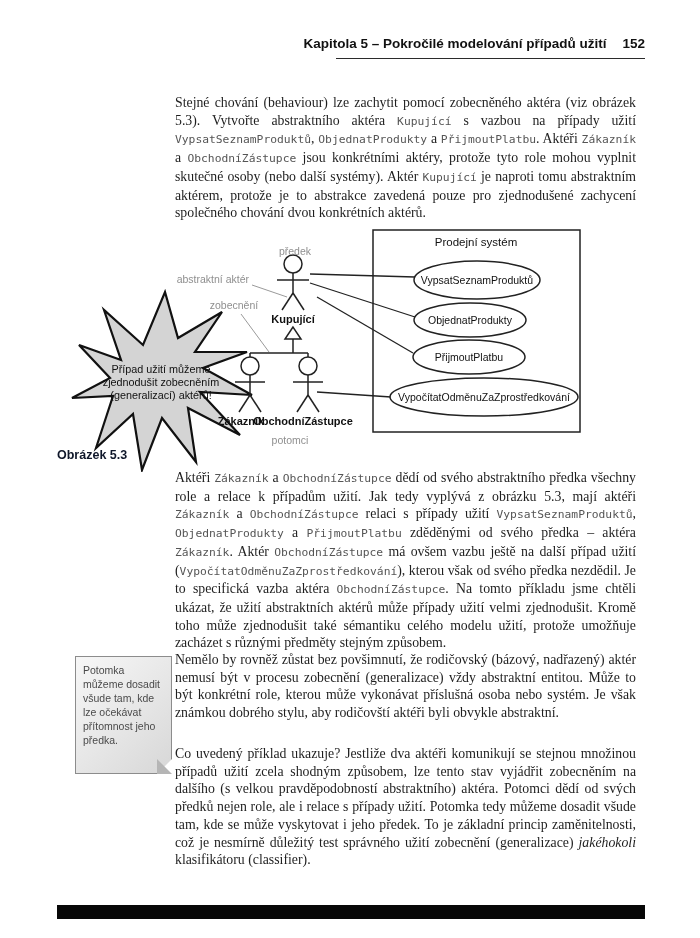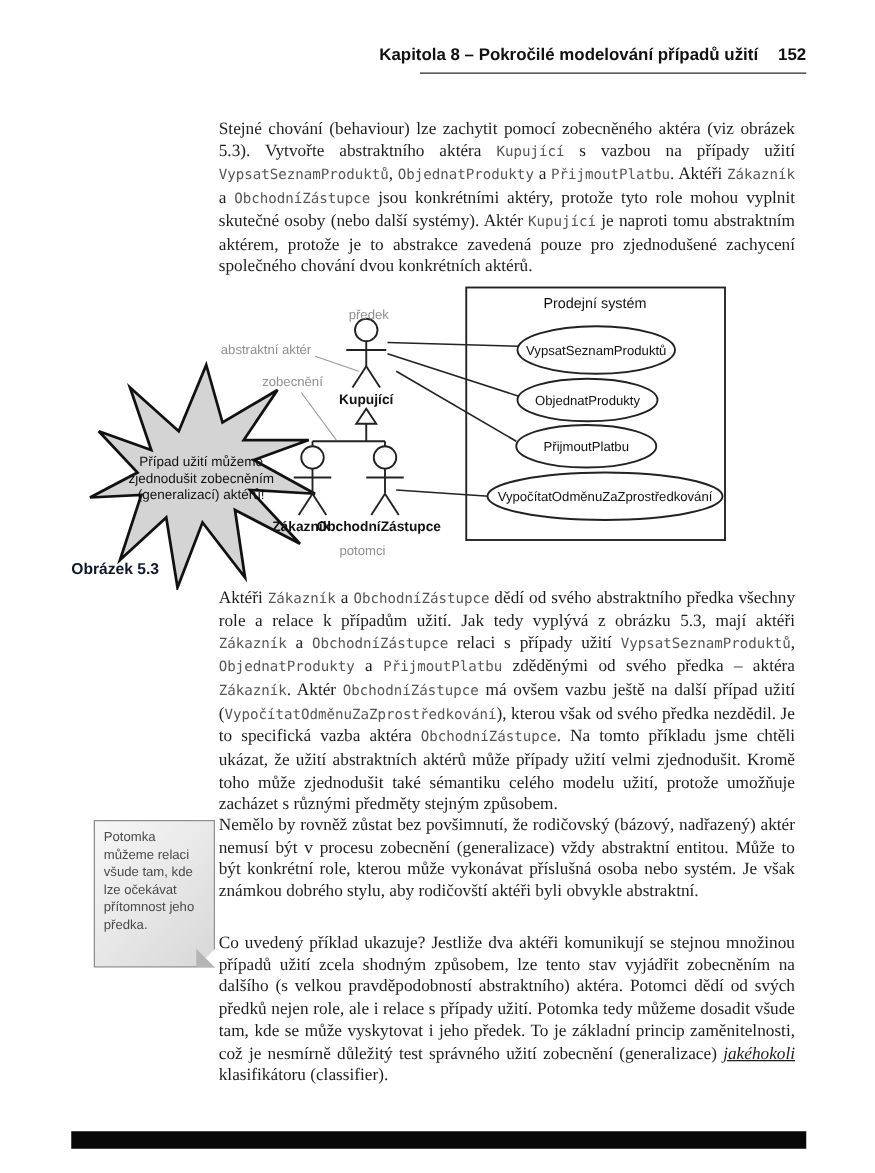--- a/index.html
+++ b/index.html
@@ -11,21 +11,21 @@
   .hdr{position:absolute;top:36px;right:55px;text-align:right;
        font-family:"Liberation Sans",sans-serif;font-weight:bold;
        font-size:13.5px;color:#111;white-space:nowrap;}
   .hdr .pgnum{margin-left:16px;}
   .hdr-rule{position:absolute;left:336px;top:58px;width:309px;height:0;
        border-top:1.6px solid #2b2b2b;}
   
   .para{position:absolute;left:175px;width:461px;font-size:13.8px;
         line-height:17.7px;text-align:justify;color:#1e1e1e;}
   .mono{font-family:"DejaVu Sans Mono",monospace;font-size:11.3px;color:#555;}
-  .ital{font-style:italic;text-decoration:underline;}
+  .ital{font-style:italic;}
   
   .figcap{position:absolute;left:57px;top:448px;
         font-family:"Liberation Sans",sans-serif;font-weight:bold;
         font-size:12.5px;color:#0f172a;}
   
   .note{position:absolute;left:75px;top:656px;width:83px;height:104px;
         background:linear-gradient(135deg,#f7f7f7 0%,#e6e6e6 55%,#d7d7d7 100%);
         border:1px solid #8c8c8c;padding:6px 5px 6px 7px;
         font-family:"Liberation Sans",sans-serif;font-size:10.5px;
         line-height:14px;color:#4a4a4a;}
@@ -45,21 +45,21 @@
   .gray-label{font-size:10.5px;fill:#8f8f8f;}
   .callout-text{font-size:10.8px;fill:#111;}
   
   .footer-bar{position:absolute;left:57px;top:905px;width:588px;height:14px;
         background:#070707;}
 </style>
 </head>
 <body>
 
 <div class="hdr">
-  <span>Kapitola 8 – Pokročilé modelování případů užití</span><span class="pgnum">152</span>
+  <span>Kapitola 5 – Pokročilé modelování případů užití</span><span class="pgnum">152</span>
 </div>
 <div class="hdr-rule"></div>
 
 <div class="para" style="top:94px;"><span>Stejné chování (behaviour) lze zachytit pomocí zobecněného aktéra (viz obrázek 5.3). Vytvořte abstraktního aktéra </span><span class="mono">Kupující</span><span> s vazbou na případy užití </span><span class="mono">VypsatSeznamProduktů</span><span>, </span><span class="mono">ObjednatProdukty</span><span> a </span><span class="mono">PřijmoutPlatbu</span><span>. Aktéři </span><span class="mono">Zákazník</span><span> a </span><span class="mono">ObchodníZástupce</span><span> jsou konkrétními aktéry, protože tyto role mohou vyplnit skutečné osoby (nebo další systémy). Aktér </span><span class="mono">Kupující</span><span> je naproti tomu abstraktním aktérem, protože je to abstrakce zavedená pouze pro zjednodušené zachycení společného chování dvou konkrétních aktérů.</span></div>
 <div class="para" style="top:469px;"><span>Aktéři </span><span class="mono">Zákazník</span><span> a </span><span class="mono">ObchodníZástupce</span><span> dědí od svého abstraktního předka všechny role a relace k případům užití. Jak tedy vyplývá z obrázku 5.3, mají aktéři </span><span class="mono">Zákazník</span><span> a </span><span class="mono">ObchodníZástupce</span><span> relaci s případy užití </span><span class="mono">VypsatSeznamProduktů</span><span>, </span><span class="mono">ObjednatProdukty</span><span> a </span><span class="mono">PřijmoutPlatbu</span><span> zděděnými od svého předka – aktéra </span><span class="mono">Zákazník</span><span>. Aktér </span><span class="mono">ObchodníZástupce</span><span> má ovšem vazbu ještě na další případ užití (</span><span class="mono">VypočítatOdměnuZaZprostředkování</span><span>), kterou však od svého předka nezdědil. Je to specifická vazba aktéra </span><span class="mono">ObchodníZástupce</span><span>. Na tomto příkladu jsme chtěli ukázat, že užití abstraktních aktérů může případy užití velmi zjednodušit. Kromě toho může zjednodušit také sémantiku celého modelu užití, protože umožňuje zacházet s různými předměty stejným způsobem.</span></div>
 <div class="para" style="top:651px;"><span>Nemělo by rovněž zůstat bez povšimnutí, že rodičovský (bázový, nadřazený) aktér nemusí být v procesu zobecnění (generalizace) vždy abstraktní entitou. Může to být konkrétní role, kterou může vykonávat příslušná osoba nebo systém. Je však známkou dobrého stylu, aby rodičovští aktéři byli obvykle abstraktní.</span></div>
 <div class="para" style="top:745px;"><span>Co uvedený příklad ukazuje? Jestliže dva aktéři komunikují se stejnou množinou případů užití zcela shodným způsobem, lze tento stav vyjádřit zobecněním na dalšího (s velkou pravděpodobností abstraktního) aktéra. Potomci dědí od svých předků nejen role, ale i relace s případy užití. Potomka tedy můžeme dosadit všude tam, kde se může vyskytovat i jeho předek. To je základní princip zaměnitelnosti, což je nesmírně důležitý test správného užití zobecnění (generalizace) </span><span class="ital">jakéhokoli</span><span> klasifikátoru (classifier).</span></div>
 
 <div class="figcap">Obrázek 5.3</div>
 
@@ -144,17 +144,17 @@
   <text class="gray-label" x="179" y="83" text-anchor="middle">zobecnění</text>
   <text class="gray-label" x="235" y="218" text-anchor="middle">potomci</text>
   <g stroke="#9a9a9a" stroke-width="1">
     <line x1="197" y1="59" x2="232" y2="71"></line>
     <line x1="186" y1="88" x2="214" y2="126"></line>
   </g>
 </svg>
 </div>
 
 <div class="note">
-  <span>Potomka můžeme relaci všude tam, kde lze očekávat přítomnost jeho předka.</span>
+  <span>Potomka můžeme dosadit všude tam, kde lze očekávat přítomnost jeho předka.</span>
   <div class="note-fold"></div>
 </div>
 
 <div class="footer-bar"></div>
 
 </body></html>

